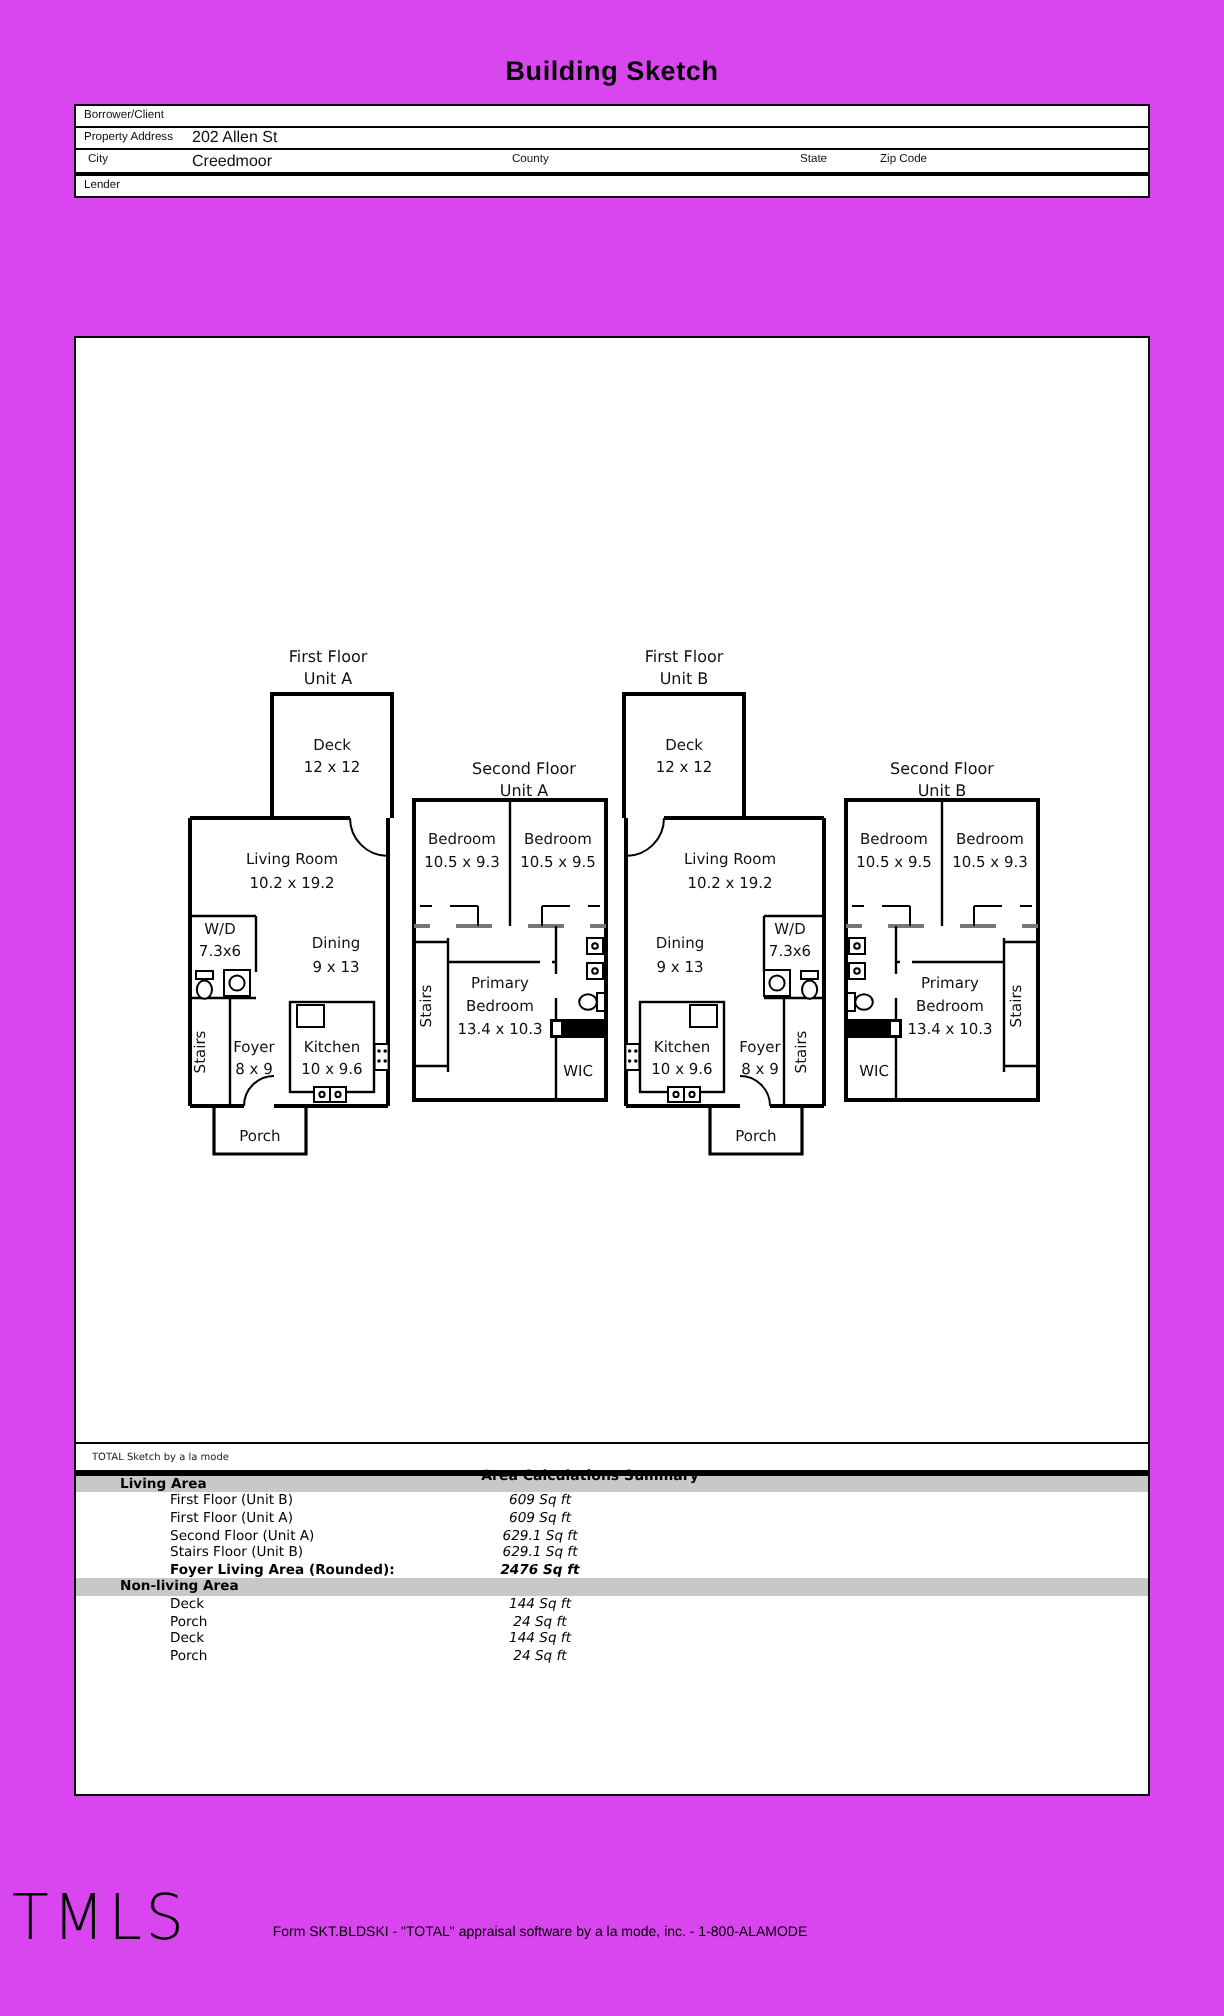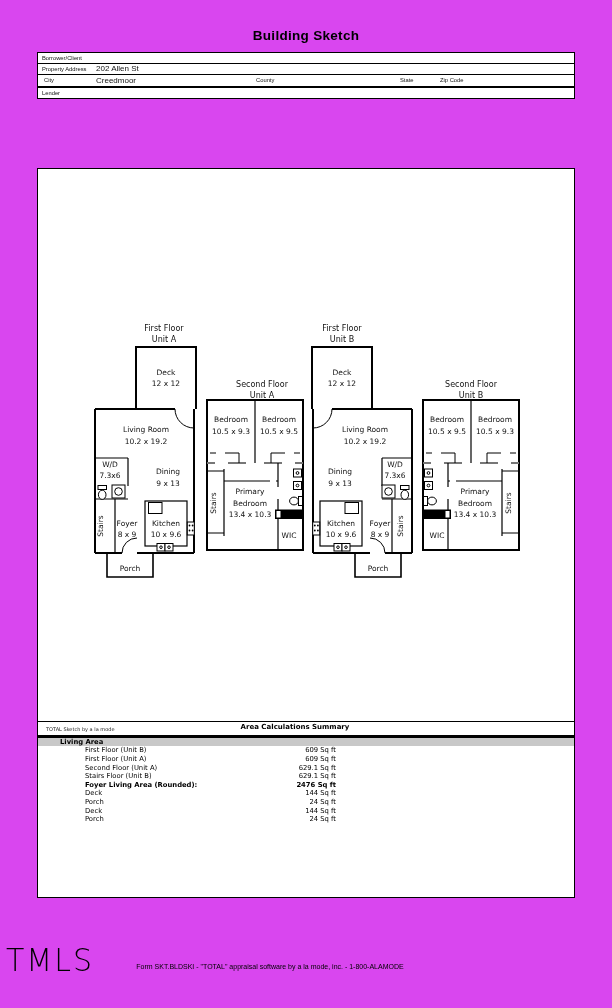--- a/index.html
+++ b/index.html
@@ -30,27 +30,27 @@
   .wg{stroke:#777;stroke-width:2;fill:none;}
   .fix{stroke:#000;stroke-width:1;fill:#fff;}
   .ring{stroke:#000;stroke-width:1;fill:none;}
   .dot{fill:#000;stroke:none;}
   .tub{fill:#000;stroke:none;}
   .tubw{fill:#fff;stroke:none;}
   
   .calc{position:absolute;left:0;top:552px;width:100%;font-family:"DejaVu Sans",sans-serif;}
   .calc-head{position:relative;height:13px;border-top:1px solid #000;}
   .calc-brand{position:absolute;left:8px;top:4px;font-size:5px;color:#222;}
-  .calc-title{position:absolute;left:0;right:22px;top:1px;text-align:center;
+  .calc-title{position:absolute;left:0;right:22px;top:12px;text-align:center;
               font-size:7px;font-weight:bold;}
   .thick{height:2.6px;background:#000;}
   .band{height:8.8px;background:#c8c8c8;font-size:6.8px;font-weight:bold;
         line-height:8.9px;padding-left:22px;box-sizing:border-box;}
   .crow{position:relative;height:8.6px;font-size:6.8px;line-height:8.7px;padding-left:7px;margin-left:40px;}
-  .crow .val{position:absolute;left:150px;top:0;width:108px;text-align:right;}
+  .crow .val{position:absolute;left:138px;top:0;width:108px;text-align:center;font-style:italic;}
   .crow.total{font-weight:bold;}
   
   .tmls{position:absolute;left:6px;top:942px;font-family:"DejaVu Sans",sans-serif;
         font-size:30px;font-weight:200;letter-spacing:2px;color:#000;transform:scaleY(1.05);}
   .foot-text{position:absolute;left:90px;top:963px;width:360px;text-align:center;font-size:7px;}
 </style>
 </head>
 <body>
 
 <div class="page">
@@ -236,20 +236,21 @@
         <span class="val">629.1 Sq ft</span>
       </div>
       <div class="crow">
         <span>Stairs Floor (Unit B)</span>
         <span class="val">629.1 Sq ft</span>
       </div>
       <div class="crow total">
         <span>Foyer Living Area (Rounded):</span>
         <span class="val">2476 Sq ft</span>
       </div>
+      <div class="band">Non-living Area</div>
       <div class="crow">
         <span>Deck</span>
         <span class="val">144 Sq ft</span>
       </div>
       <div class="crow">
         <span>Porch</span>
         <span class="val">24 Sq ft</span>
       </div>
       <div class="crow">
         <span>Deck</span>

